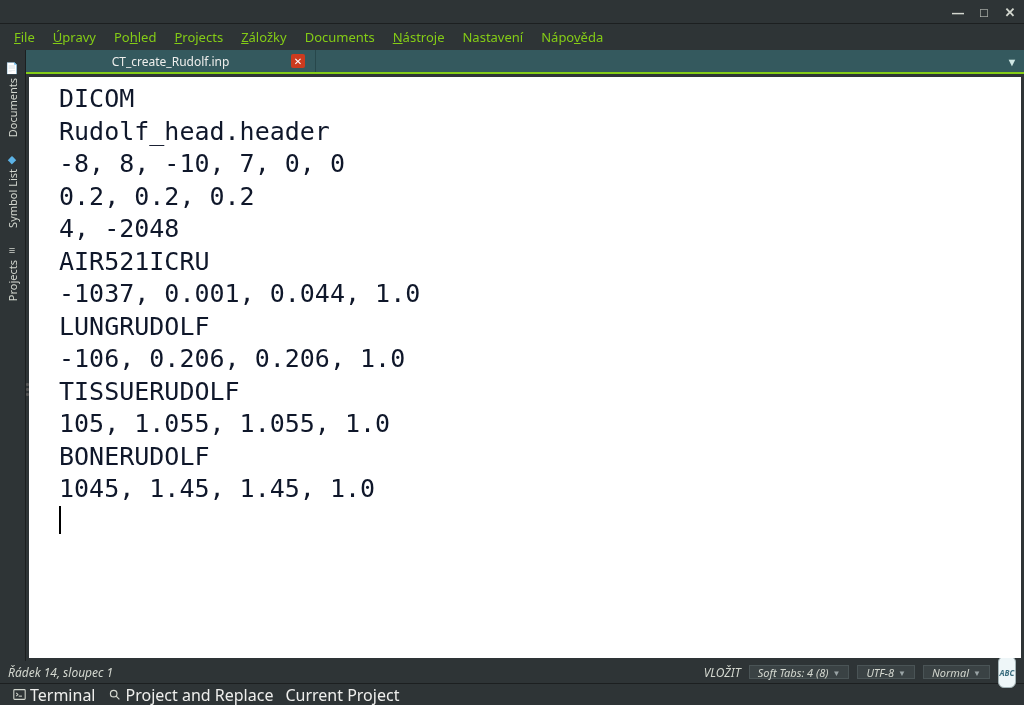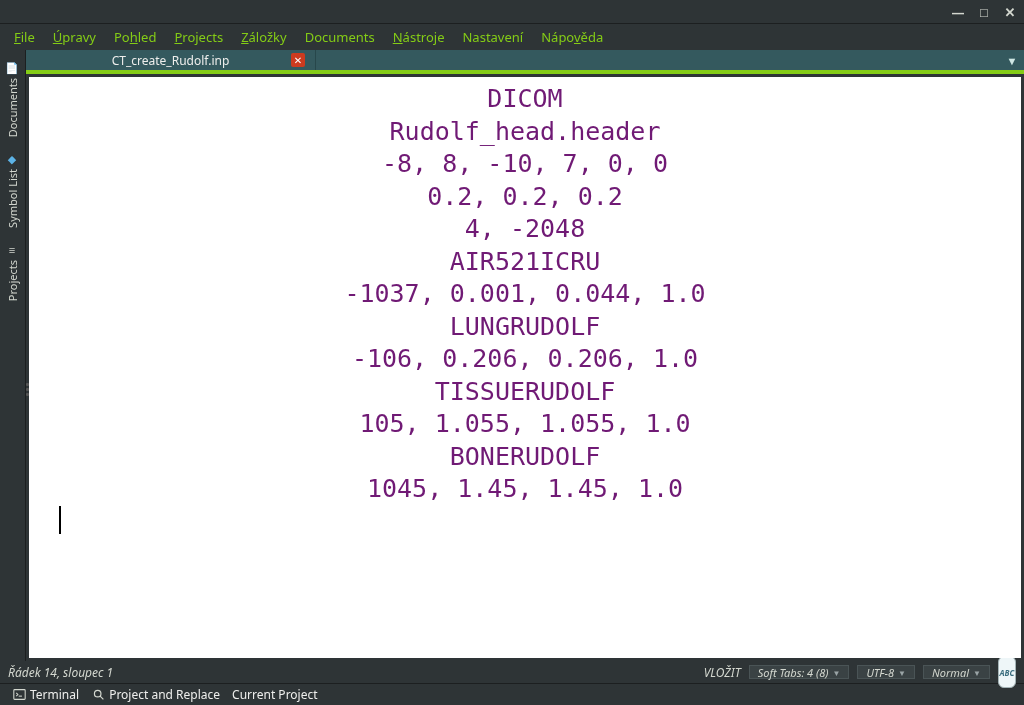--- a/index.html
+++ b/index.html
@@ -110,21 +110,21 @@
     flex-direction: column;
     background: #34595e;
   }
 
   
   .tabbar {
     height: 24px;
     background: #34595e;
     display: flex;
     align-items: stretch;
-    border-bottom: 4px solid #84cc16;
+    border-bottom: 2px solid #84cc16;
     position: relative;
   }
   .tabbar .tab {
     display: flex;
     align-items: center;
     padding: 0 10px;
     font-size: 12px;
     color: #eeeeec;
     background: #34595e;
     border-right: 1px solid #27474b;
@@ -167,23 +167,22 @@
     width: 100%;
     height: 100%;
     padding: 6px 30px 6px 30px;
     overflow: hidden;
     position: relative;
   }
   .editor pre {
     font-family: "DejaVu Sans Mono", "Consolas", monospace;
     font-size: 25px;
     line-height: 32.5px;
-    color: #701a75;
+    color: #0f172a;
     white-space: pre;
-    text-align: center;
   }
   .editor .cursor {
     position: absolute;
     left: 30px;
     top: calc(6px + 13 * 32.5px);
     width: 1.5px;
     height: 28px;
     background: #000;
   }
 
@@ -244,21 +243,21 @@
     font-weight: bold;
   }
 
   
   .bottombar {
     height: 22px;
     background: #2e3436;
     display: flex;
     align-items: center;
     padding: 4px 8px;
-    font-size: 12px;
+    font-size: 16px;
     gap: 4px;
     color: #eeeeec;
     border-top: 1px solid #1c1f20;
   }
   .bottombar .bottom-item {
     display: flex;
     align-items: center;
     gap: 4px;
     padding: 2px 4px;
     cursor: pointer;

